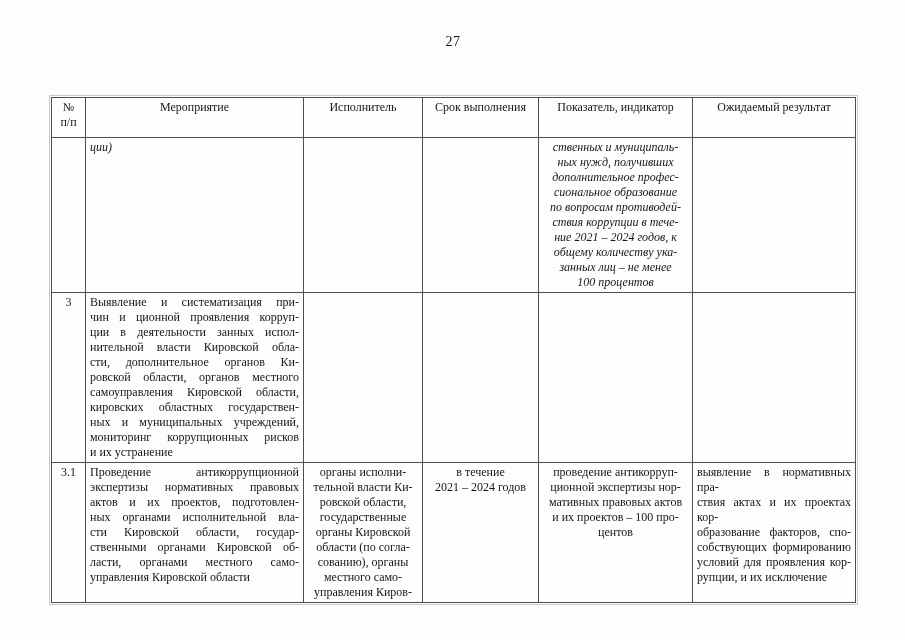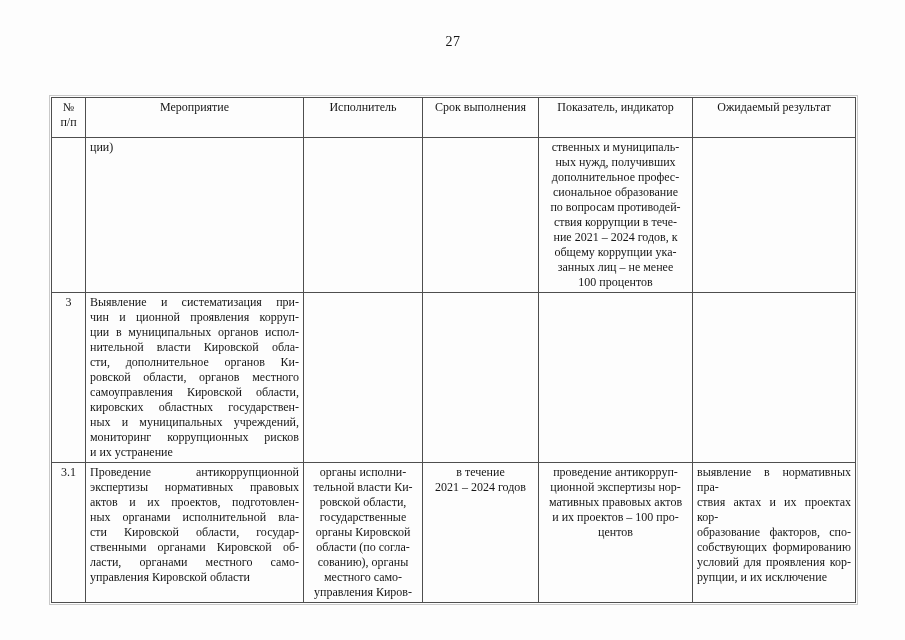--- a/index.html
+++ b/index.html
@@ -43,21 +43,21 @@
     overflow: hidden;
     padding: 2px 4px;
     font-weight: normal;
   }
   
   table.plan {
     outline: 1px solid #c9c9c9;
     outline-offset: 1px;
   }
   tr.r-header { height: 40px; }
-  tr.r-cont   { height: 154px; }
+  tr.r-cont   { height: 154px; font-style: italic; }
   tr.r-3      { height: 164px; }
   tr.r-31     { height: 139px; }
 
   th.hcell { text-align: center; padding-top: 5px; }
 
   td.num { text-align: center; padding: 1px 1px; }
 
   
   .jlines div { text-align: justify; text-align-last: justify; }
   .jlines div:last-child { text-align-last: left; }
@@ -108,32 +108,32 @@
         <td class="cell-exec"></td>
         <td class="cell-term"></td>
         <td class="cell-ind clines">
             <div>ственных и муниципаль-</div>
             <div>ных нужд, получивших</div>
             <div>дополнительное профес-</div>
             <div>сиональное образование</div>
             <div>по вопросам противодей-</div>
             <div>ствия коррупции в тече-</div>
             <div>ние 2021 – 2024 годов, к</div>
-            <div>общему коррупции ука-</div>
+            <div>общему количеству ука-</div>
             <div>занных лиц – не менее</div>
             <div>100 процентов</div>
           </td>
         <td class="cell-res"></td>
       </tr>
       <tr class="r-3">
         <td class="num">3</td>
         <td class="cell-measure jlines">
             <div>Выявление и систематизация при-</div>
             <div>чин и ционной проявления корруп-</div>
-            <div>ции в муниципальных органов испол-</div>
+            <div>ции в деятельности занных испол-</div>
             <div>нительной власти Кировской обла-</div>
             <div>сти, дополнительное органов Ки-</div>
             <div>ровской области, органов местного</div>
             <div>самоуправления Кировской области,</div>
             <div>кировских областных государствен-</div>
             <div>ных и муниципальных учреждений,</div>
             <div>мониторинг коррупционных рисков</div>
             <div>и их устранение</div>
           </td>
         <td class="cell-exec"></td>

